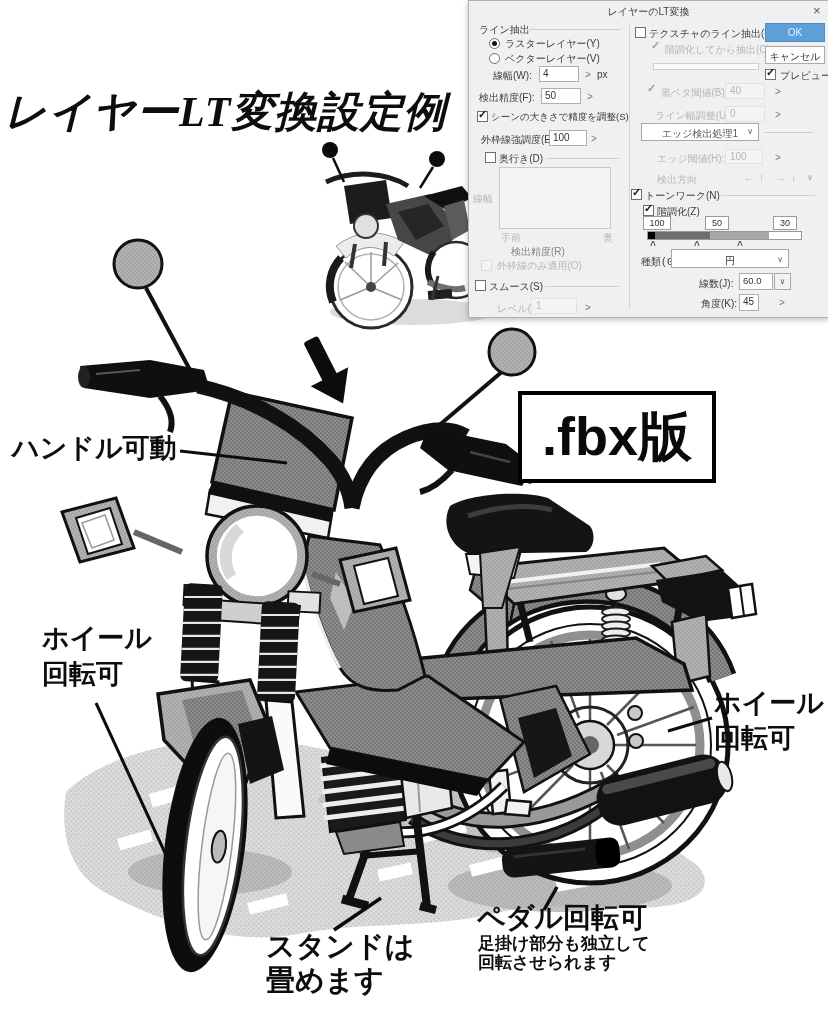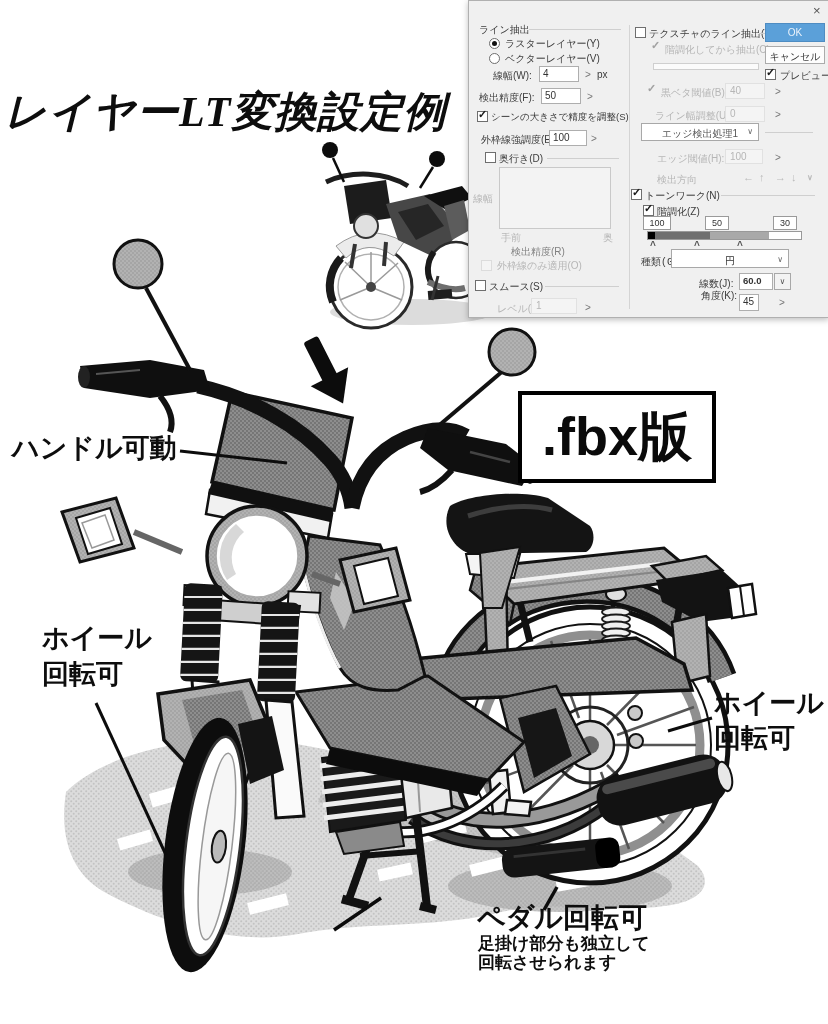--- a/index.html
+++ b/index.html
@@ -362,32 +362,39 @@
 <div class="ann" style="left:42px;top:620px;font-size:27px;line-height:36px;">
   <div>ホイール</div>
   <div>回転可</div>
 </div>
 
 <div class="ann" style="left:714px;top:686px;font-size:27px;line-height:35px;">
   <div>ホイール</div>
   <div>回転可</div>
 </div>
 
+<div class="ann" style="left:266px;top:929px;font-size:29px;line-height:34px;">
+  <div>スタンドは</div>
+  <div>畳めます</div>
+</div>
 
 <div class="ann" style="left:477px;top:899px;font-size:28px;">ペダル回転可</div>
 <div class="ann" id="ann-pedal-sub" style="left:478px;top:934px;">
   <div>足掛け部分も独立して</div>
   <div>回転させられます</div>
 </div>
 
 <div id="fbx-box">
   <span>.fbx版</span>
 </div>
 
 <div id="dlg">
+  <div id="dlg-titlebar">
+    <span>レイヤーのLT変換</span>
+  </div>
   <div id="dlg-close">×</div>
 
   <span class="abs lbl" style="left:10px;top:22px;">ライン抽出</span>
   <div class="hline" style="left:60px;top:28px;width:92px;"></div>
 
   <span class="rb" style="left:20px;top:37px;">
         <span class="dot"></span>
       </span>
   <span class="abs lbl" style="left:36px;top:36px;">ラスターレイヤー(Y)</span>
   <span class="rb" style="left:20px;top:52px;"></span>
@@ -486,24 +493,24 @@
   <span class="caret" style="left:225px;top:239px;">^</span>
   <span class="caret" style="left:268px;top:239px;">^</span>
 
   <span class="abs lbl" style="left:172px;top:254px;font-family:Liberation Mono, monospace;">種類(G):</span>
   <div class="dd" style="left:202px;top:248px;width:118px;height:19px;padding-top:4px;color:#333;">
     <span>円</span>
     <span class="dchev" style="top:5px;">∨</span>
   </div>
 
   <span class="abs lbl" style="left:230px;top:276px;">線数(J):</span>
-  <span class="inp" style="left:270px;top:272px;width:34px;height:17px;font-size:9.5px;font-weight:bold;">60.0</span>
+  <span class="inp" style="left:270px;top:272px;width:34px;height:17px;font-size:9.5px;">60.0</span>
   <div class="abs" style="left:305px;top:272px;width:17px;height:17px;background:#f3f3f3;border:1px solid #a8a8a8;text-align:center;font-size:8px;color:#555;padding-top:3px;">∨</div>
 
-  <span class="abs lbl" style="left:232px;top:288px;">角度(K):</span>
+  <span class="abs lbl" style="left:232px;top:296px;">角度(K):</span>
   <span class="inp" style="left:270px;top:293px;width:20px;height:17px;">45</span>
   <span class="step" style="left:310px;top:296px;">&gt;</span>
 
   <div id="btn-ok">OK</div>
   <div id="btn-cancel">キャンセル</div>
   <span class="cb" style="left:296px;top:68px;">
         <span class="ck">✓</span>
       </span>
   <span class="abs lbl" style="left:311px;top:68px;">プレビュー(P)</span>
 </div>

